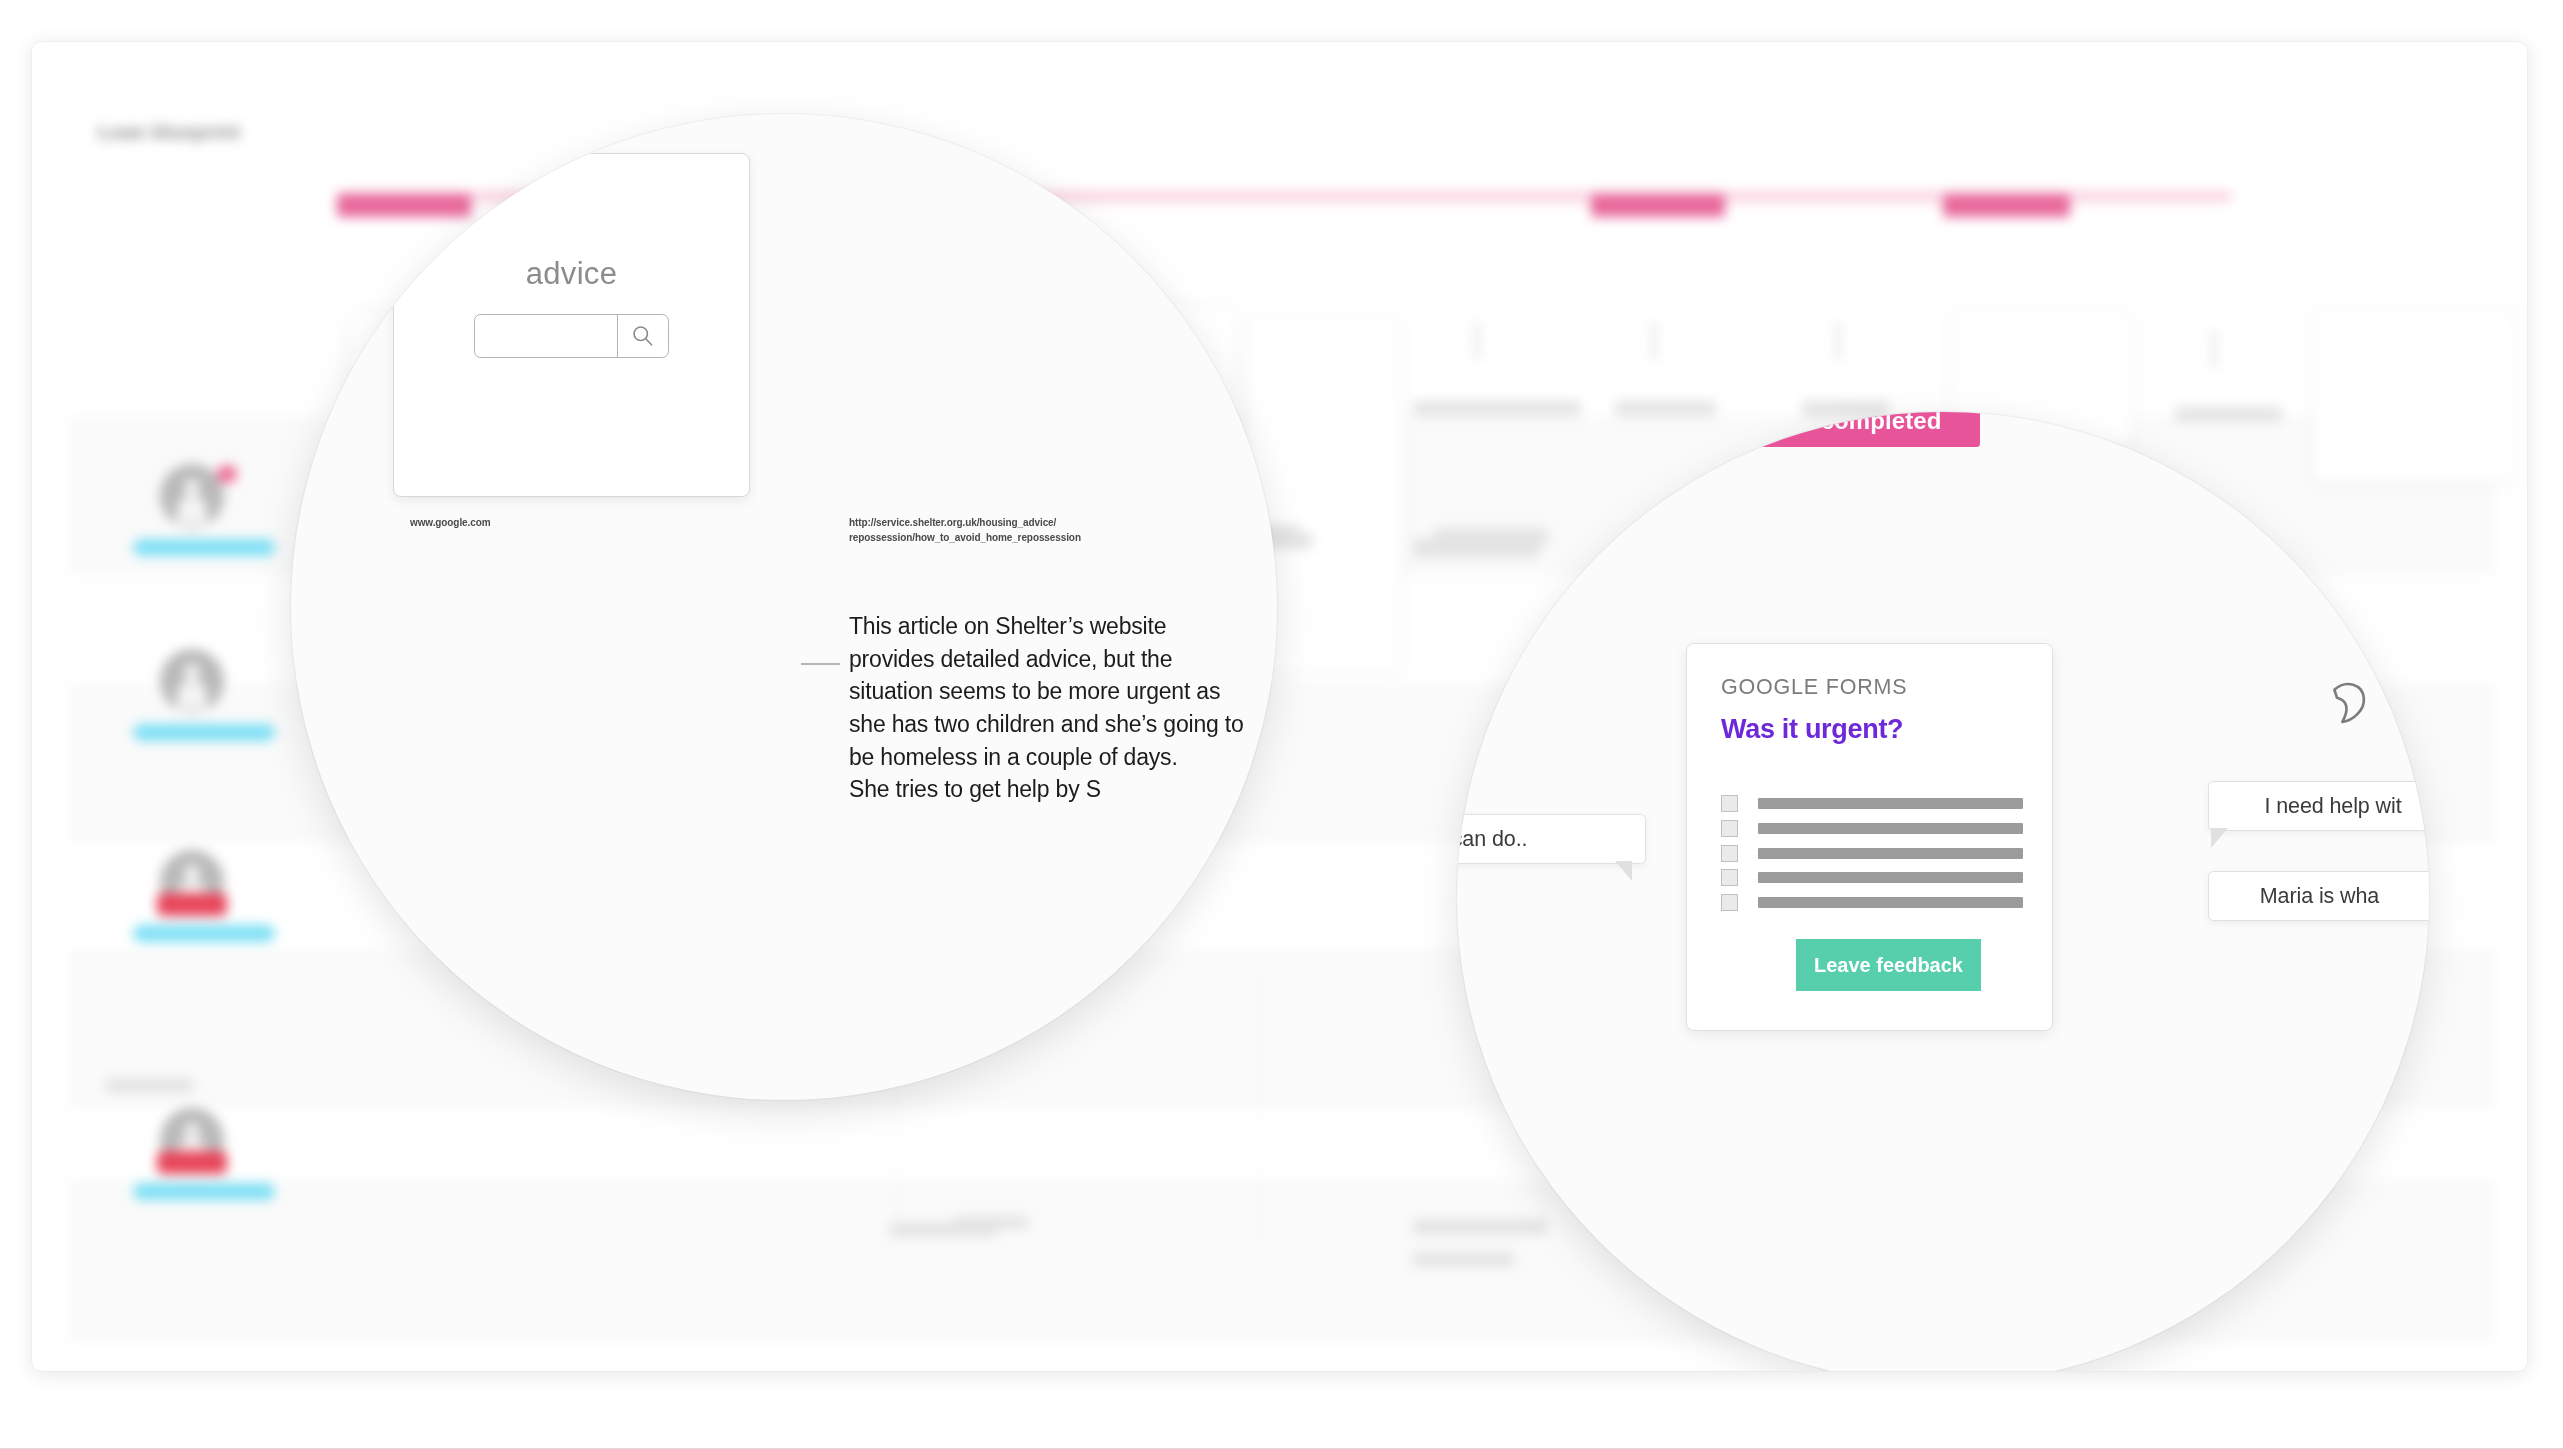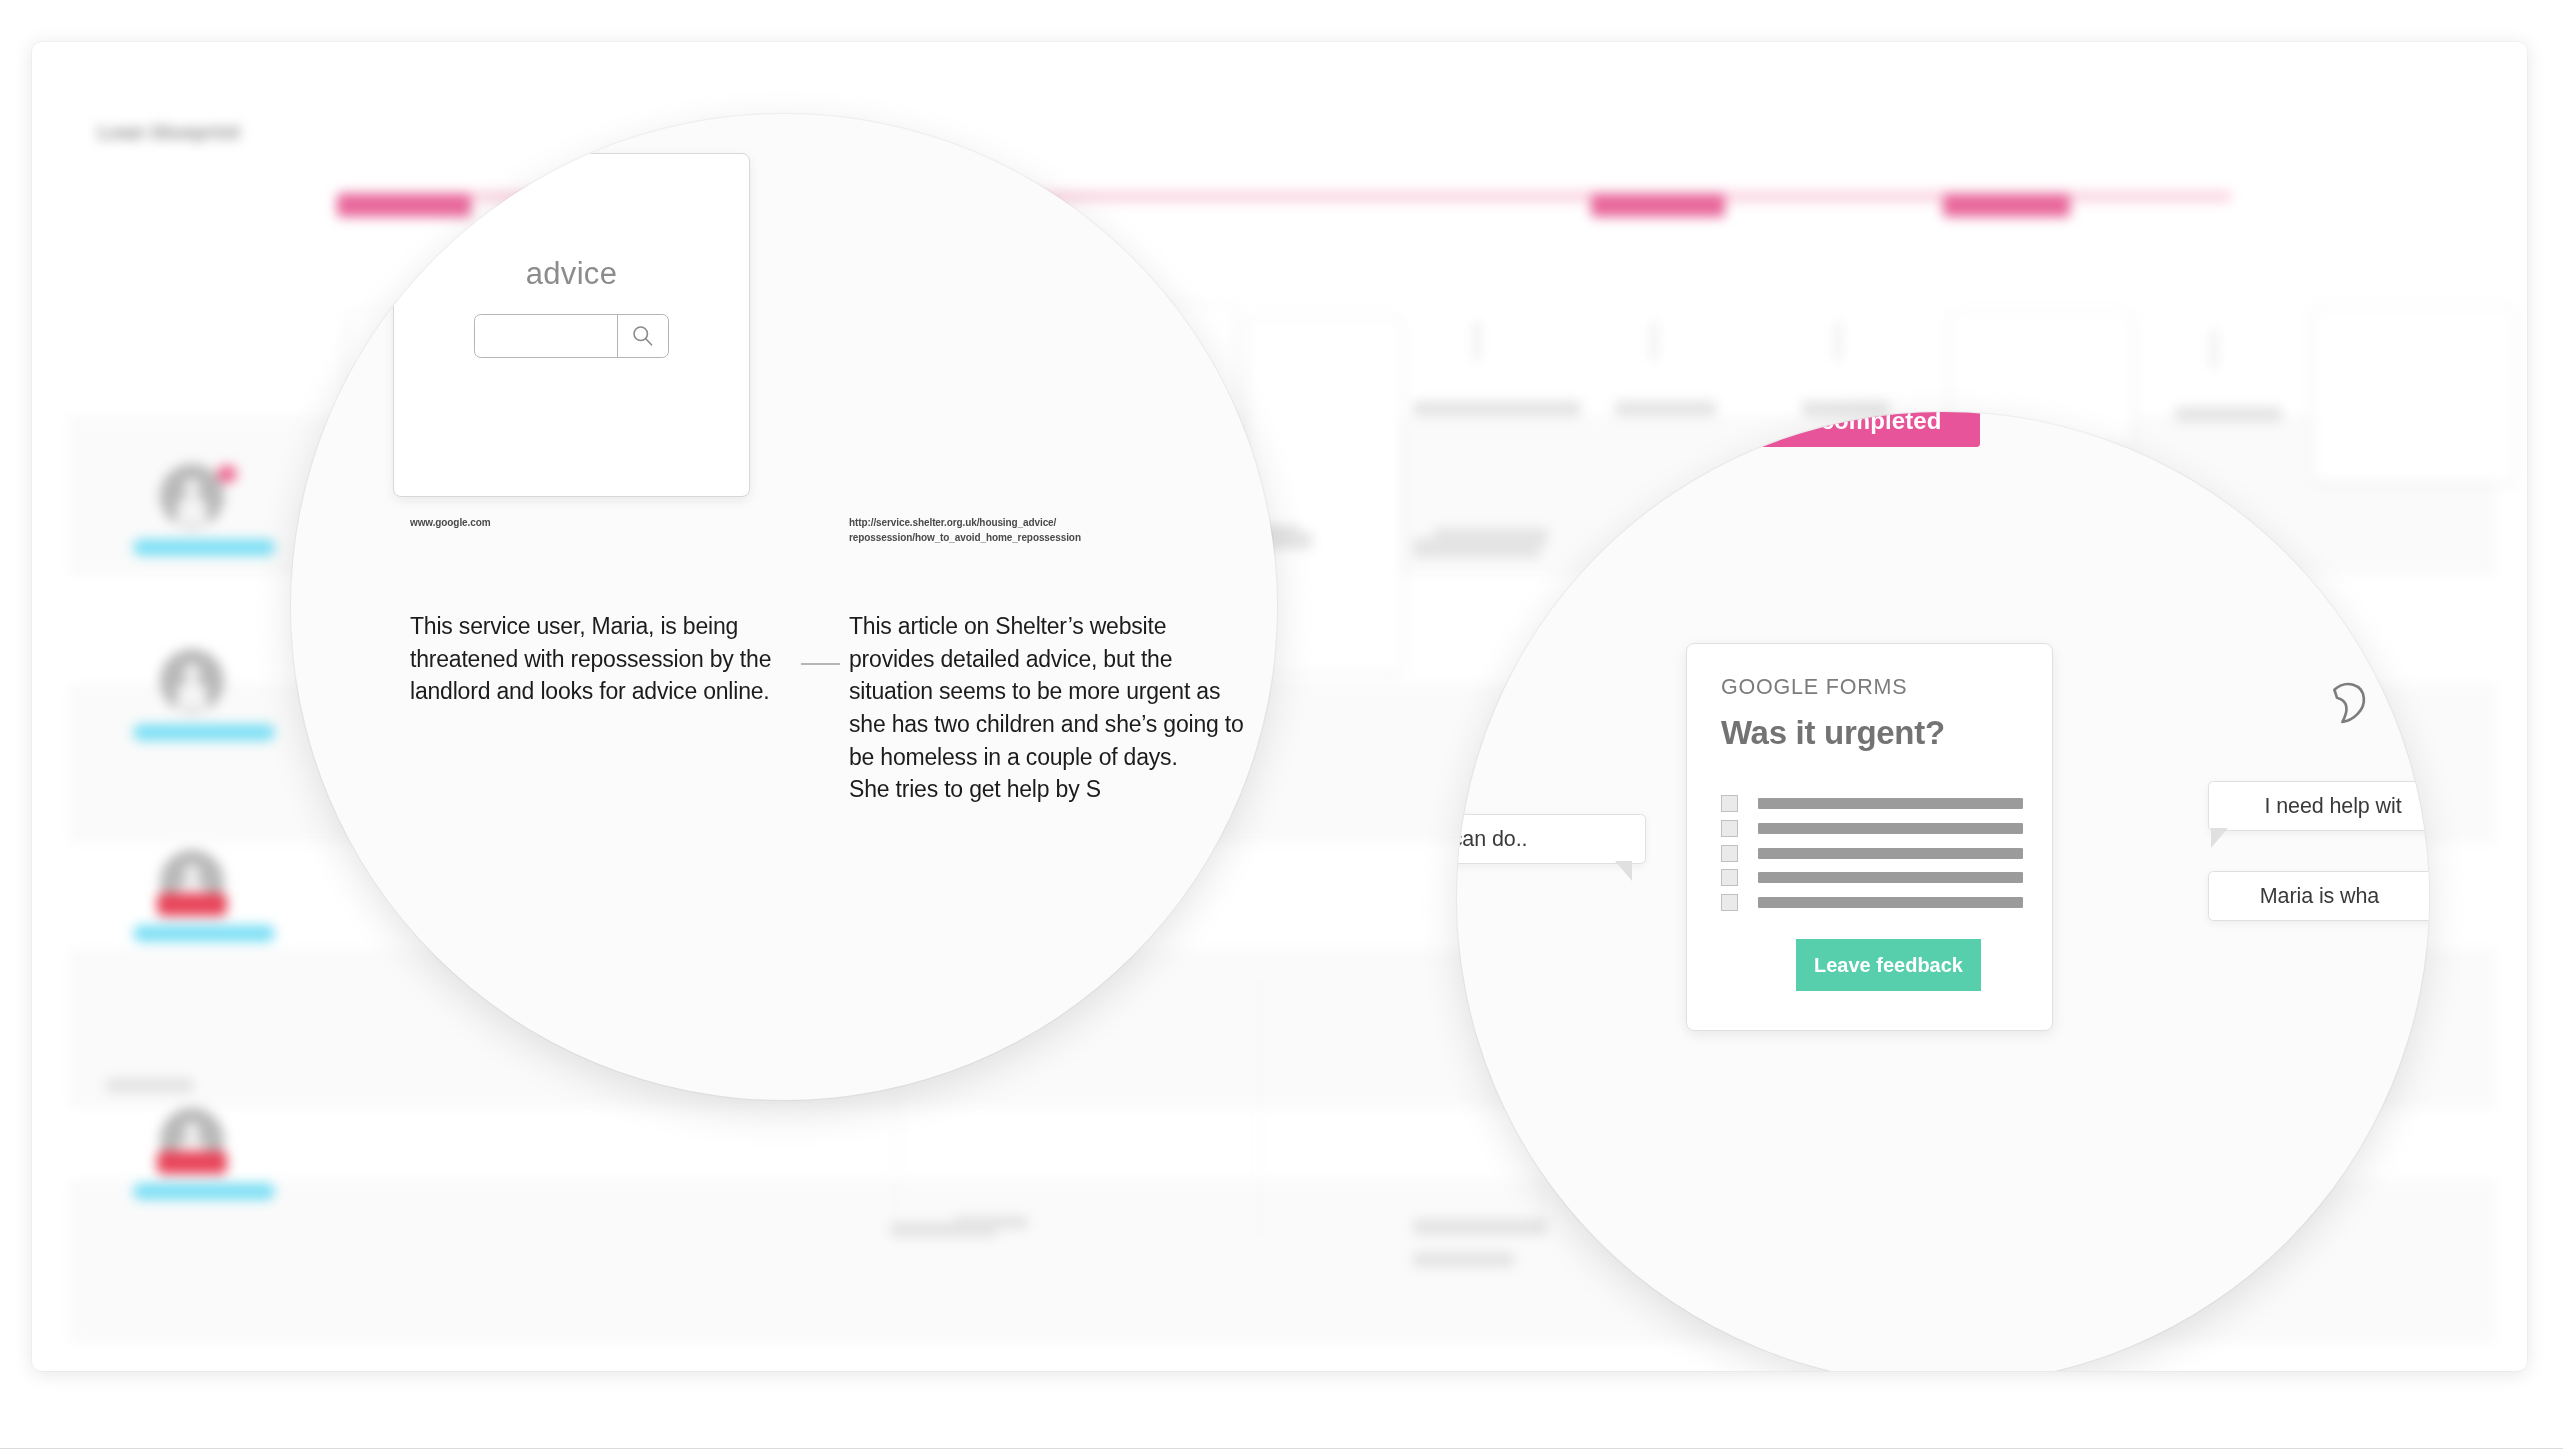--- a/index.html
+++ b/index.html
@@ -300,23 +300,23 @@
   }
   .forms-kicker {
     position: absolute;
     font-size: 21.5px;
     color: #7c7c7c;
     letter-spacing: 0.8px;
     font-weight: 400;
   }
   .forms-question {
     position: absolute;
-    font-size: 33px;
-    font-weight: 700;
-    color: #737373;
+    font-size: 27px;
+    font-weight: 700;
+    color: #6d28d9;
     letter-spacing: -0.3px;
     text-align: right;
   }
   .opt-row { position: absolute; display: flex; align-items: center; }
   .opt-box {
     width: 14.8px; height: 14.8px;
     border: 1.3px solid #c0c0c0;
     background: #eaeaea;
     margin-right: 20px;
     flex: none;
@@ -477,21 +477,20 @@
             </div>
           </div>
         </div>
         <div class="caption-url" style="left:119px; top:402px; width:322px;">www.google.com</div>
 
         <div class="caption-url" style="left:558px; top:402px; width:362px;">
           <div>http://service.shelter.org.uk/housing_advice/</div>
           <div>repossession/how_to_avoid_home_repossession</div>
         </div>
 
-        <div class="narrative" style="left:119px; top:496px; width:376px; white-space:pre-line;">This service user, Maria, is being threatened with repossession by the landlord and looks for advice online.</div>
         <div class="narrative-dash" style="left:510px; top:549px;"></div>
         <div class="narrative" style="left:558px; top:496px; width:402px; white-space:pre-line;">This article on Shelter’s website provides detailed advice, but the situation seems to be more urgent as she has two children and she’s going to be homeless in a couple of days.
 She tries to get help by S</div>
 
       </div>
     </div>
 
     <div class="lens lens-right">
       <div class="lens-inner">
 

